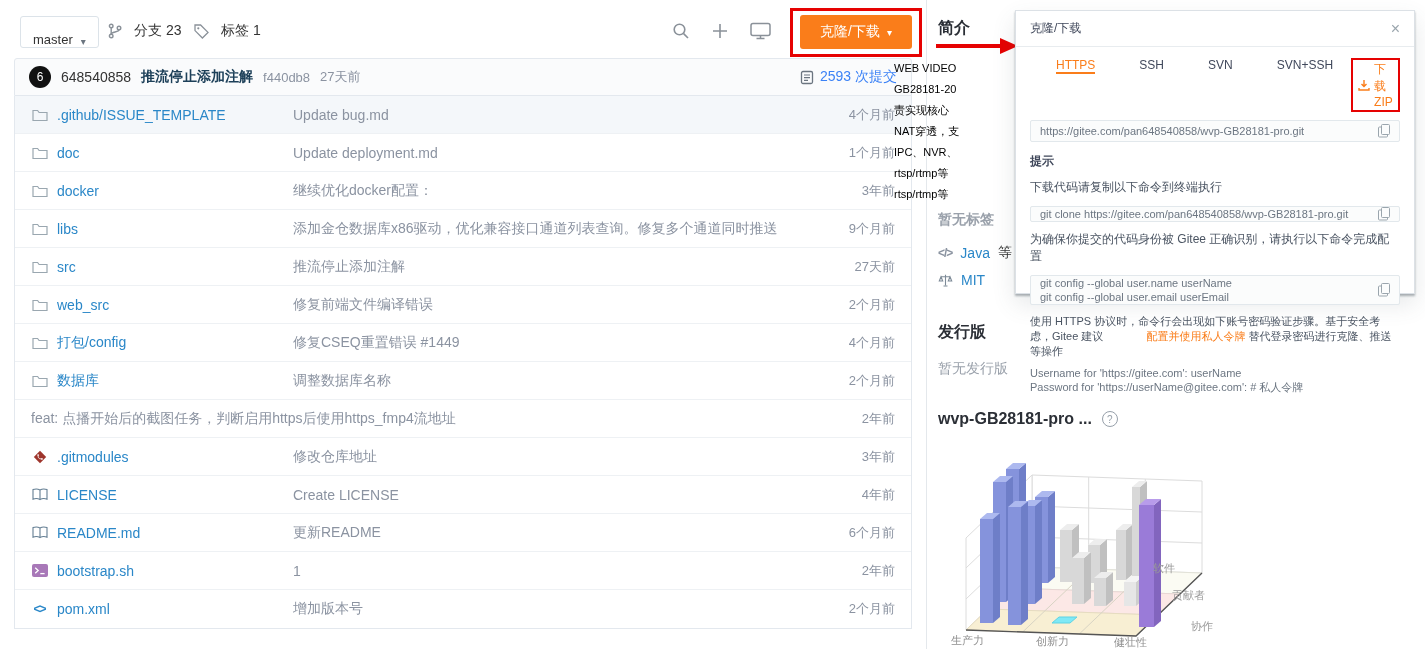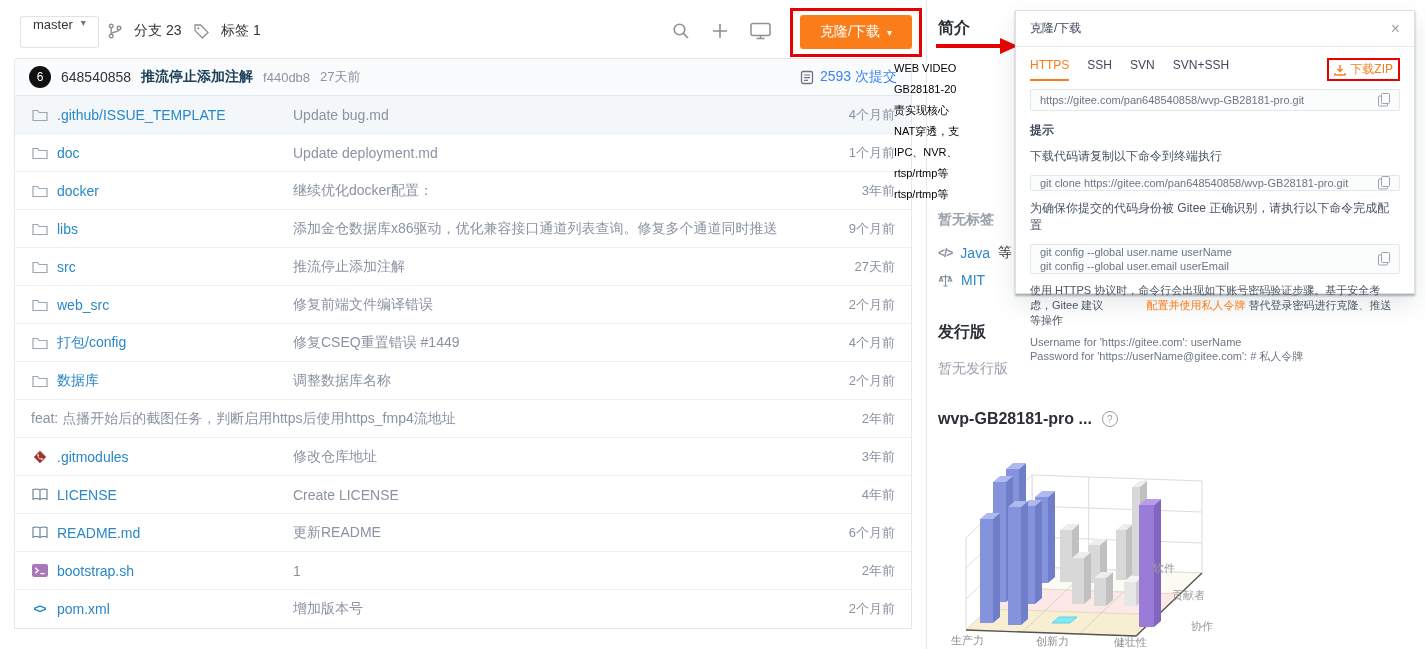--- a/index.html
+++ b/index.html
@@ -7,21 +7,21 @@
   body {
     position:relative; background:#fff; overflow:hidden;
     font-family:"Liberation Sans","DejaVu Sans",sans-serif; color:#333;
   }
   svg { display:block; }
 
   
   .branch-select {
     position:absolute; left:20px; top:16px; height:32px; padding:0 12px;
     border:1px solid #dce3e9; border-radius:3px; background:#fff;
-    display:flex; align-items:flex-start; gap:8px; font-size:13px; color:#333; cursor:pointer;
+    display:flex; align-items:flex-end; gap:8px; font-size:13px; color:#333; cursor:pointer;
   }
   .caret { font-size:10px; color:#6b7580; }
   .count-item { position:absolute; top:22px; display:flex; align-items:center; gap:12px; font-size:14px; color:#333; cursor:pointer; }
   #branches { left:108px; } #tags { left:194px; }
   .top-icons { position:absolute; left:672px; top:22px; display:flex; gap:22px; align-items:center; }
   .top-icons > span { cursor:pointer; }
 
   .clone-annotation { position:absolute; left:790px; top:8px; width:132px; height:49px; border:3px solid #e60202; z-index:3; }
   .clone-btn {
     position:absolute; left:800px; top:15px; width:112px; height:34px;
@@ -81,21 +81,21 @@
 
   
   .popup { position:absolute; left:1015px; top:10px; width:400px; height:284px; background:#fff;
     border:1px solid #dce1e6; z-index:10;
     box-shadow:0 2px 2px rgba(80,90,100,.45), 0 10px 22px rgba(80,90,100,.14); }
   .popup-header { height:36px; padding:0 14px; display:flex; align-items:center; justify-content:space-between;
     border-bottom:1px solid #e8ecef; }
   .popup-title { font-size:12px; color:#40485b; }
   .popup-close { font-size:16px; color:#9aa5ad; cursor:pointer; line-height:1; }
   .tabs-row { display:flex; align-items:flex-start; gap:18px; padding:11px 14px 0; }
-  .tab { font-size:12px; color:#40485b; padding-bottom:7px; cursor:pointer; }
+  .tab { font-size:12px; color:#40485b; cursor:pointer;margin-left:26px; }
   .tab.active { color:#fa7d1a; border-bottom:2px solid #fa7d1a; }
   .zip-annotation { margin-left:auto; border:2px solid #e60202; padding:1px 5px; }
   .zip-btn { display:flex; align-items:center; gap:4px; font-size:12px; color:#fa7d1a; cursor:pointer; }
   .url-row, .cmd-box { margin:10px 14px 0; border:1px solid #e2e8ec; background:#fbfcfc; border-radius:2px;
     display:flex; align-items:center; padding:0 9px; font-size:11px; color:#6c7682; }
   .url-row { height:22px; margin-top:8px; }
   .url-text, .cmd-text { flex:1; white-space:nowrap; overflow:hidden; }
   .cmd-text div { line-height:14px; }
   .copy-icon { cursor:pointer; flex:none; }
   .tip-title { margin:11px 14px 0; font-size:12px; font-weight:bold; color:#40485b; }

